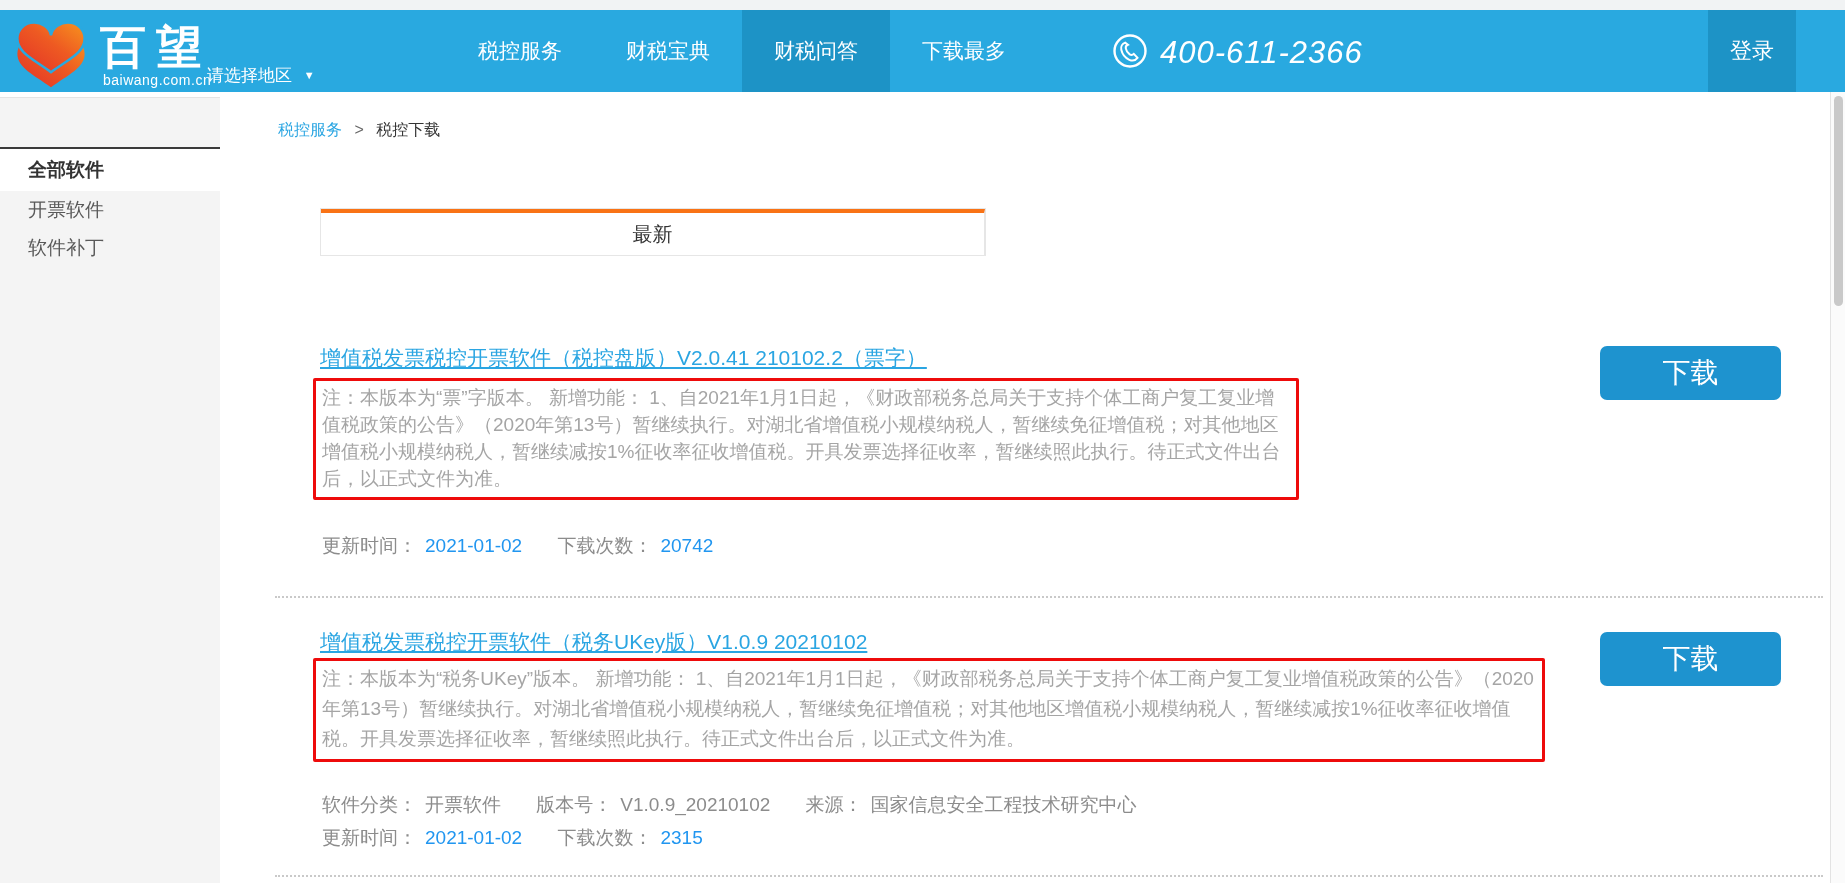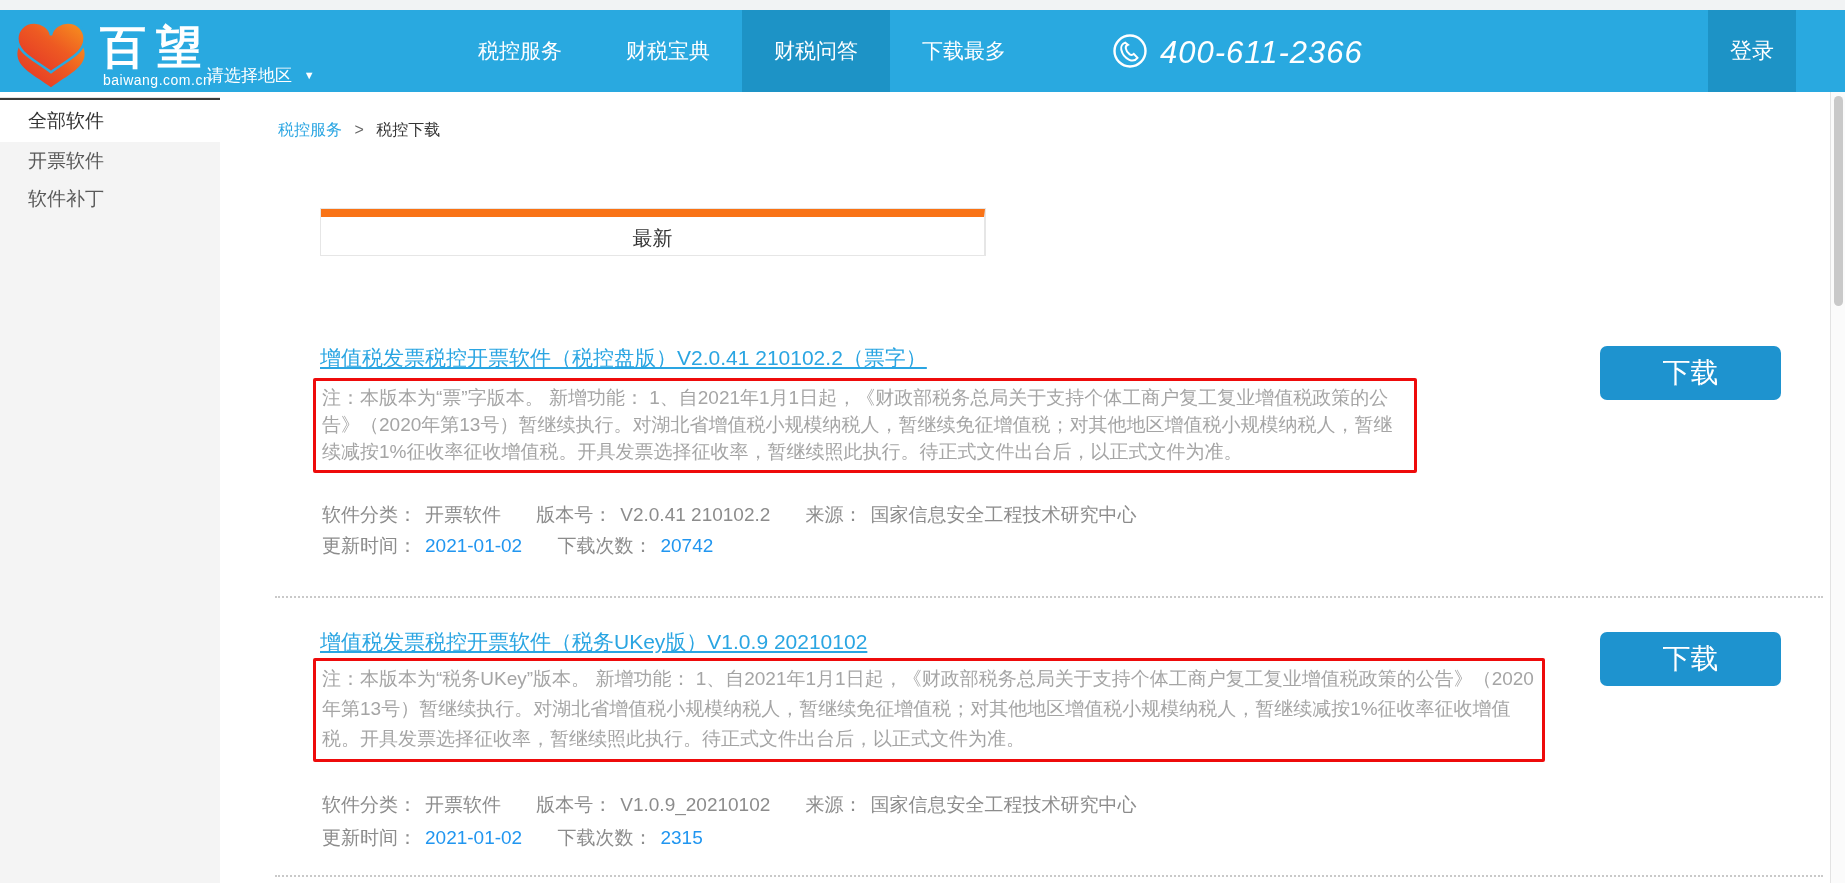--- a/index.html
+++ b/index.html
@@ -22,41 +22,41 @@
   .nav{position:absolute;left:446px;top:0;height:82px;display:flex;}
   .nav-item{width:148px;height:82px;line-height:82px;text-align:center;color:#fff;font-size:21px;cursor:pointer;}
   .nav-item.active{background:#1d93c6;}
   .phone{position:absolute;left:1112px;top:23px;display:flex;align-items:center;color:#fff;}
   .phone-num{margin-left:12px;font-size:31px;font-style:italic;letter-spacing:1px;}
   .login-btn{position:absolute;left:1708px;top:0;width:88px;height:82px;background:#1d93c6;color:#fff;font-size:22px;text-align:center;line-height:82px;cursor:pointer;}
   .header-underline{position:absolute;left:0;top:97px;width:1845px;height:1px;background:#e4e4e4;}
   
   .sidebar{position:absolute;left:0;top:98px;width:220px;height:785px;background:#f4f4f4;}
   .side-item{padding-left:28px;font-size:19px;color:#595959;cursor:pointer;}
-  .side-item.active{height:42px;line-height:42px;background:#ffffff;border-top:2px solid #3a3a3a;color:#333;}
+  .side-item.active{margin-top:49px;height:42px;line-height:42px;background:#ffffff;border-top:2px solid #3a3a3a;color:#333;font-weight:bold;}
   .side-item.plain{height:38px;line-height:38px;}
   
   .scrollbar{position:absolute;left:1830px;top:92px;width:15px;height:791px;background:#fbfbfb;border-left:1px solid #e3e3e3;}
   .scroll-thumb{position:absolute;left:3px;top:4px;width:9px;height:210px;background:#c9c9c9;border-radius:5px;cursor:pointer;}
   
   .main{position:absolute;left:220px;top:92px;width:1610px;height:791px;background:#fff;}
   .breadcrumb{position:absolute;left:58px;top:28px;font-size:16px;color:#666;}
   .breadcrumb .root{color:#2aa5e2;cursor:pointer;}
   .breadcrumb .sep{margin:0 8px;color:#666;}
   .breadcrumb .current{color:#333;}
   
   .tabs{position:absolute;left:100px;top:116px;width:666px;height:48px;display:flex;border:1px solid #e6e6e6;box-sizing:border-box;background:#f5f5f5;}
   .tab{flex:1;text-align:center;font-size:20px;color:#333;line-height:45px;cursor:pointer;box-sizing:border-box;}
-  .tab.active{background:#ffffff;border-top:8px solid #f97316;border-right:1px solid #e6e6e6;line-height:42px;}
+  .tab.active{background:#ffffff;border-top:4px solid #f97316;border-right:1px solid #e6e6e6;line-height:42px;}
   
   .sw-title{position:absolute;left:100px;font-size:21px;color:#2aa5e2;text-decoration:underline;cursor:pointer;white-space:nowrap;}
   .sw-title.t1{top:252px;}
   .sw-title.t2{top:536px;}
   .red-box{position:absolute;left:93px;border:3px solid #ee0b0b;border-radius:2px;box-sizing:border-box;padding:3px 8px 5px 6px;font-size:19px;color:#a5a5a5;}
-  .red-box.b1{top:286px;width:1104px;line-height:27px;}
+  .red-box.b1{top:286px;width:986px;line-height:27px;}
   .red-box.b2{top:566px;width:1232px;line-height:30px;}
   .meta{position:absolute;left:102px;font-size:19px;color:#8c8c8c;white-space:nowrap;}
   .meta .grp{margin-right:30px;}
   .meta .val{margin-left:8px;}
   .meta .val.link{color:#2196f0;cursor:pointer;}
   .m1a{top:410px;} .m1b{top:441px;}
   .m2a{top:700px;} .m2b{top:733px;}
   .dl-btn{position:absolute;left:1380px;width:181px;height:54px;background:#1e93cf;border-radius:7px;color:#fff;font-size:28px;text-align:center;line-height:54px;cursor:pointer;}
   .dl1{top:254px;} .dl2{top:540px;}
   .dotted{position:absolute;left:55px;width:1548px;height:0;border-top:2px dotted #c9c9c9;}
@@ -131,25 +131,20 @@
   </div>
 
   <div class="tabs">
     <div class="tab active">最新</div>
   </div>
 
   <div class="sw-title t1">增值税发票税控开票软件（税控盘版）V2.0.41 210102.2（票字）</div>
   <div class="red-box b1">
     <span>注：本版本为“票”字版本。 新增功能： 1、自2021年1月1日起，《财政部税务总局关于支持个体工商户复工复业增值税政策的公告》（2020年第13号）暂继续执行。对湖北省增值税小规模纳税人，暂继续免征增值税；对其他地区增值税小规模纳税人，暂继续减按1%征收率征收增值税。开具发票选择征收率，暂继续照此执行。待正式文件出台后，以正式文件为准。</span>
   </div>
-  <div class="meta m1a">
-    <span class="grp"><span>软件分类：</span><span class="val">开票软件</span></span>
-    <span class="grp"><span>版本号：</span><span class="val">V2.0.41 210102.2</span></span>
-    <span class="grp"><span>来源：</span><span class="val">国家信息安全工程技术研究中心</span></span>
-  </div>
   <div class="meta m1b">
     <span class="grp"><span>更新时间：</span><span class="val link">2021-01-02</span></span>
     <span class="grp"><span>下载次数：</span><span class="val link">20742</span></span>
   </div>
   <div class="dl-btn dl1">下载</div>
   <div class="dotted sep1"></div>
 
   <div class="sw-title t2">增值税发票税控开票软件（税务UKey版）V1.0.9 20210102</div>
   <div class="red-box b2">
     <span>注：本版本为“税务UKey”版本。 新增功能： 1、自2021年1月1日起，《财政部税务总局关于支持个体工商户复工复业增值税政策的公告》（2020年第13号）暂继续执行。对湖北省增值税小规模纳税人，暂继续免征增值税；对其他地区增值税小规模纳税人，暂继续减按1%征收率征收增值税。开具发票选择征收率，暂继续照此执行。待正式文件出台后，以正式文件为准。</span>

